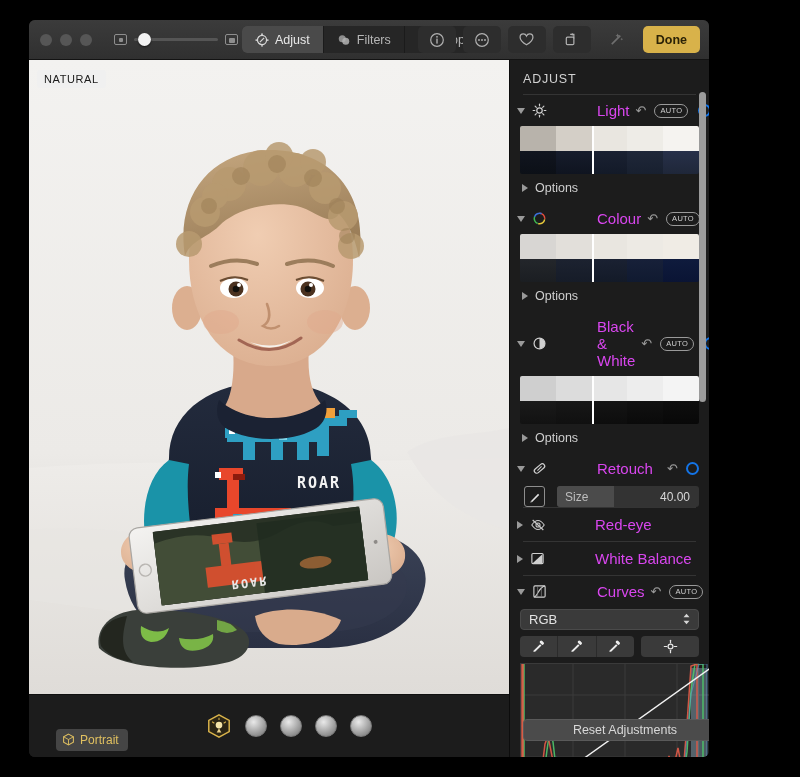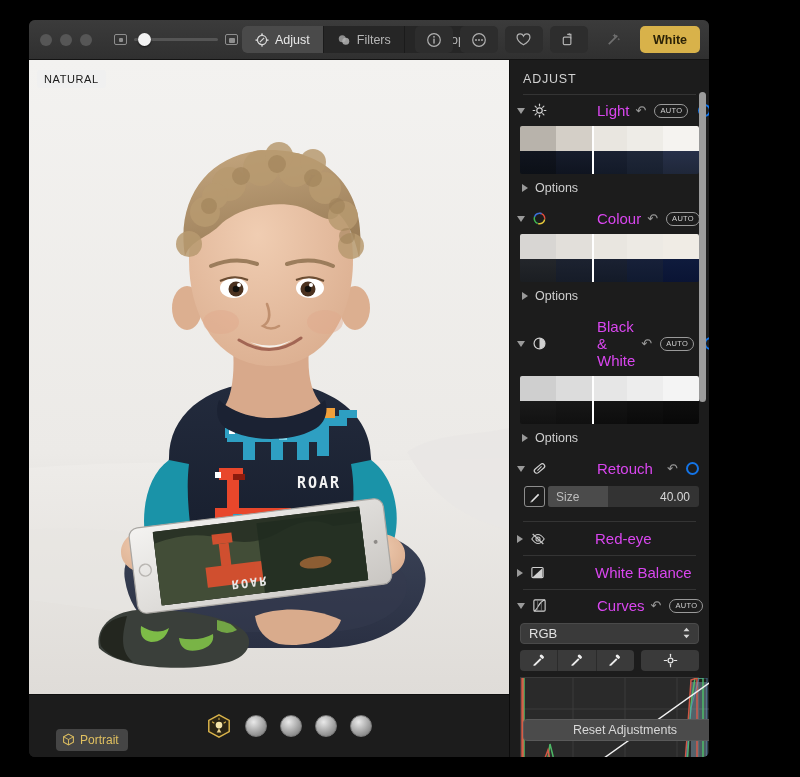--- a/index.html
+++ b/index.html
@@ -140,21 +140,21 @@
             display: flex; overflow: hidden; border-radius: 2px; }
   .th { position: relative; flex: 1; overflow: hidden; }
   .th-inner { position: absolute; inset: 0; background-size: cover; }
   .th-marker { position: absolute; top: 0; bottom: 0; width: 2px;
                background: #ffffff; z-index: 4; }
 
   .options-row { display: flex; align-items: center; gap: 7px;
                  padding: 7px 0 8px 12px; }
   .options-row .lbl { color: #cfcfcf; font-size: 12.5px; }
 
-  .slider-row { display: flex; align-items: center; gap: 3px; margin: 2px 10px 14px 14px; }
+  .slider-row { display: flex; align-items: center; gap: 12px; margin: 2px 10px 0 14px; }
   .brush-box { width: 21px; height: 21px; border: 1.2px solid #8d8d8d;
                border-radius: 3px; flex: none; display:flex;
                align-items:center; justify-content:center; }
   .slider-field { position: relative; flex: 1; height: 21px;
                   background: #333333; border-radius: 3px; overflow: hidden;
                   display: flex; align-items: center; }
   .slider-fill { position: absolute; left: 0; top: 0; bottom: 0;
                  width: 40%; background: #4b4b4b; }
   .slider-name { position: relative; color: #bdbdbd; font-size: 12px; margin-left: 8px; }
   .slider-val { position: relative; margin-left: auto; margin-right: 9px;
@@ -270,21 +270,21 @@
           <path d="M9.3 2.2 L11.9 3.6 L9.3 5.1" fill="#b0b0b0"></path>
         </svg>
       </div>
       <div class="tbtn flat">
         <svg width="17" height="17" viewBox="0 0 18 18">
           <path d="M4 14 L13 5" stroke="#6f6f6f" stroke-width="1.8"></path>
           <path d="M10.2 2.6 l.7 1.6 1.6.7-1.6.7-.7 1.6-.7-1.6-1.6-.7 1.6-.7z" fill="#6f6f6f"></path>
           <path d="M14.6 7.2 l.45 1 1 .45-1 .45-.45 1-.45-1-1-.45 1-.45z" fill="#6f6f6f"></path>
         </svg>
       </div>
-      <div class="done">White</div>
+      <div class="done">Done</div>
     </div>
   </div>
 
   <div class="body">
 
     <div class="canvas">
       <div class="photo-wrap">
         <div class="natural-badge">NATURAL</div>
 
         <div class="photo">

